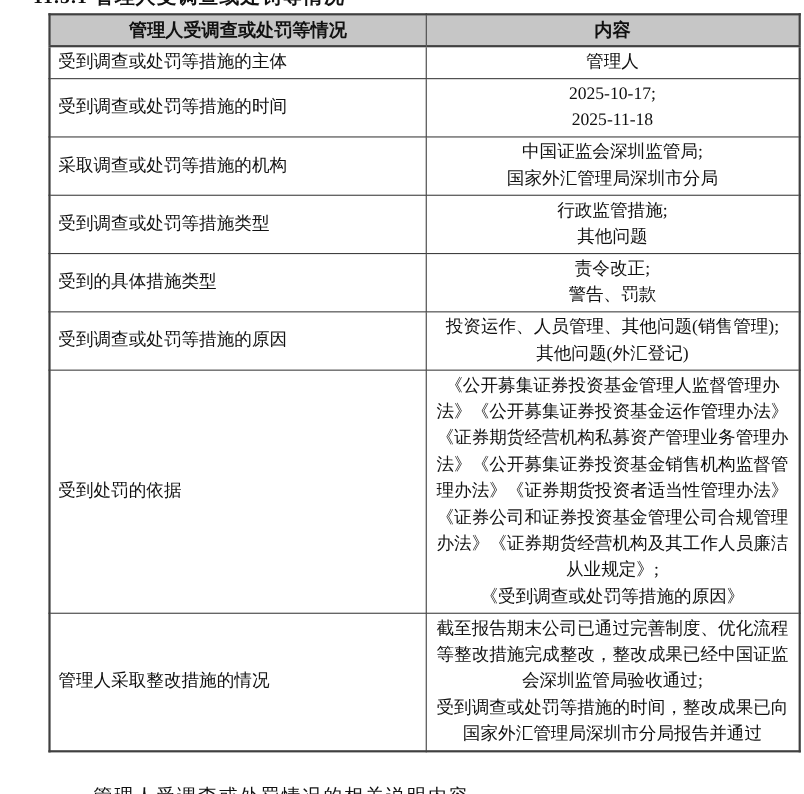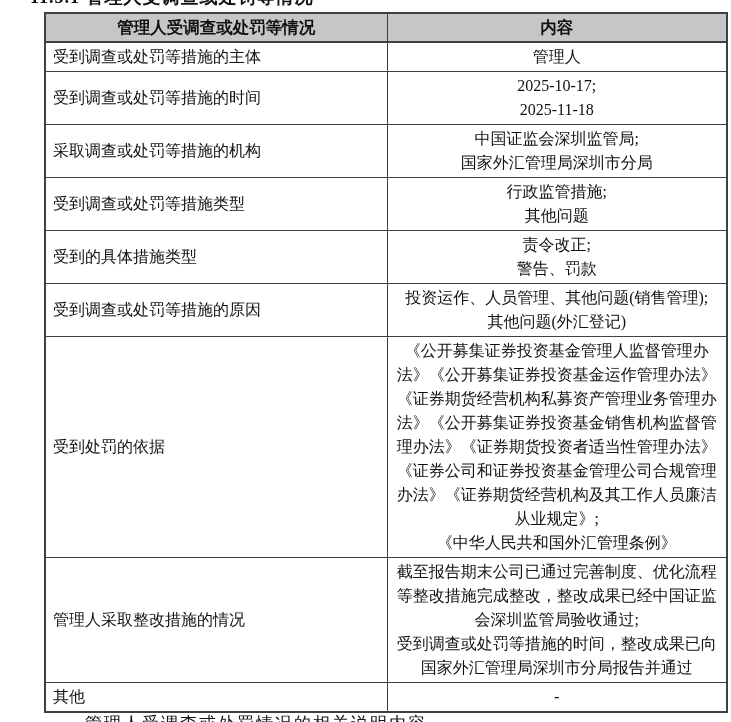--- a/index.html
+++ b/index.html
@@ -124,38 +124,30 @@
           <div class="content-line">投资运作、人员管理、其他问题(销售管理);</div>
           <div class="content-line">其他问题(外汇登记)</div>
         </td>
       </tr>
       <tr>
         <td class="label-cell">
           <div>受到处罚的依据</div>
         </td>
         <td class="content-cell">
           <div class="content-line">《公开募集证券投资基金管理人监督管理办法》《公开募集证券投资基金运作管理办法》《证券期货经营机构私募资产管理业务管理办法》《公开募集证券投资基金销售机构监督管理办法》《证券期货投资者适当性管理办法》《证券公司和证券投资基金管理公司合规管理办法》《证券期货经营机构及其工作人员廉洁从业规定》;</div>
-          <div class="content-line">《中华人民共和国外汇管理条例》</div>
+          <div class="content-line">《受到调查或处罚等措施的原因》</div>
         </td>
       </tr>
       <tr>
         <td class="label-cell">
           <div>管理人采取整改措施的情况</div>
         </td>
         <td class="content-cell">
           <div class="content-line">截至报告期末公司已通过完善制度、优化流程等整改措施完成整改，整改成果已经中国证监会深圳监管局验收通过;</div>
           <div class="content-line">受到调查或处罚等措施的时间，整改成果已向国家外汇管理局深圳市分局报告并通过</div>
         </td>
       </tr>
-      <tr>
-        <td class="label-cell">
-          <div>其他</div>
-        </td>
-        <td class="content-cell">
-          <div class="content-line">-</div>
-        </td>
-      </tr>
     </tbody>
 </table>
 
 <div class="bottom-clip">
   <div class="note">管理人受调查或处罚情况的相关说明内容</div>
 </div>
 
 </body></html>

